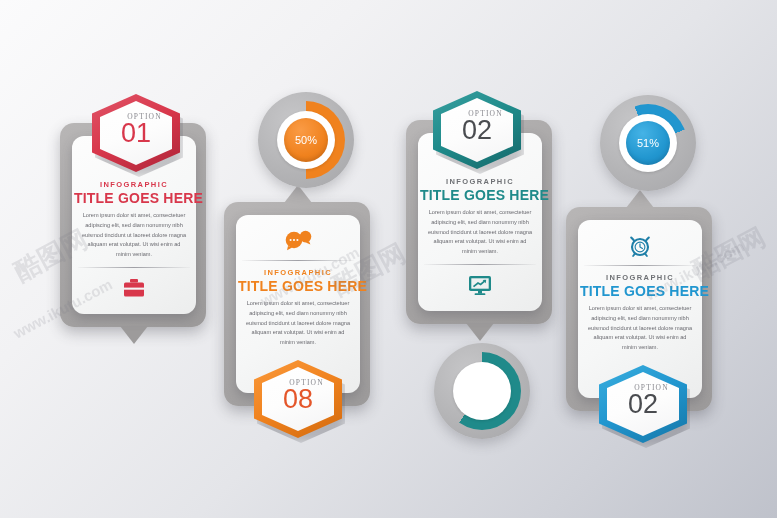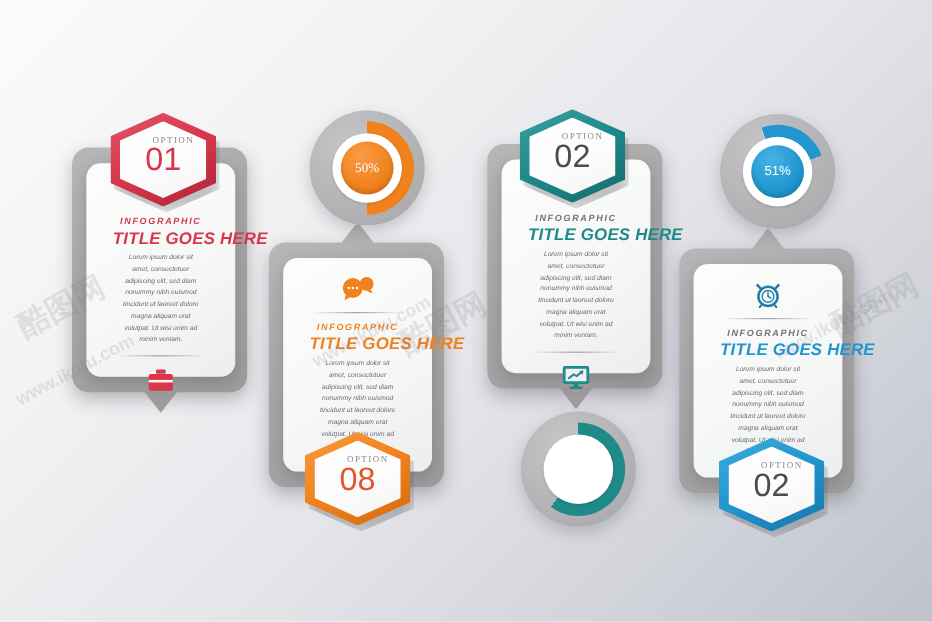--- a/index.html
+++ b/index.html
@@ -18,21 +18,21 @@
   .panel.down .tail{left:50%;margin-left:-13px;bottom:-17px;
         border-left:14px solid transparent;border-right:14px solid transparent;
         border-top:18px solid #9d9b9b;}
   .panel.up .tail{left:50%;margin-left:-13px;top:-17px;
         border-left:14px solid transparent;border-right:14px solid transparent;
         border-bottom:18px solid #b3b1b1;}
 
   
   .card{position:absolute;background:linear-gradient(145deg,#fdfdfd 0%,#f6f7f7 55%,#eceded 100%);
         border-radius:12px;box-shadow:0 5px 12px rgba(70,70,80,.28);
-        box-sizing:border-box;padding:10px 22px;text-align:center;font-style:italic;}
+        box-sizing:border-box;padding:10px 2px;text-align:center;}
   .kicker{font-size:7.5px;letter-spacing:1.4px;font-weight:bold;margin:0;}
   .headline{font-size:14px;letter-spacing:.2px;font-weight:bold;margin:1px 0 5px;white-space:nowrap;}
   .body{font-size:5.6px;line-height:1.75;color:#6a6a70;margin:0;padding:0 6px;}
   .rule{height:1px;background:linear-gradient(90deg,rgba(150,150,155,.05),rgba(130,130,138,.75),rgba(150,150,155,.05));
         margin:7px 4px;}
   .iconwrap{display:flex;align-items:center;justify-content:center;height:26px;}
 
   
   .hexo{position:absolute;width:88px;height:78px;}
   .hexo .outer,.hexo .inner{position:absolute;clip-path:polygon(50% 0%,100% 25%,100% 75%,50% 100%,0% 75%,0% 25%);}
@@ -113,21 +113,21 @@
   </div>
 
   <div class="hexshadow" style="left:257px;top:365px;"></div>
   <div class="hexo" style="left:254px;top:360px;">
     <div class="outer" style="background:linear-gradient(150deg,#fa9a3c 0%,#f0821e 48%,#d26a0e 100%);"></div>
     <div class="inner"></div>
     <div class="lbl">OPTION</div>
     <div class="num" style="color:#e4562a;">08</div>
   </div>
 
-  <div class="donut" style="left:258px;top:92px;font-family:Liberation Serif, serif;">
+  <div class="donut" style="left:258px;top:92px;">
     <div class="ring" style="background:conic-gradient(#f0821e 0% 50%, rgba(255,255,255,0) 50% 100%);"></div>
     <div class="white"></div>
     <div class="core" style="background:radial-gradient(circle at 38% 28%,#fa9b45 0%,#f0821e 60%,#db7014 100%);">
       <span>50%</span>
     </div>
   </div>
 
   <div class="panel down" style="left:406px;top:120px;width:146px;height:204px;">
     <div class="tail"></div>
   </div>

